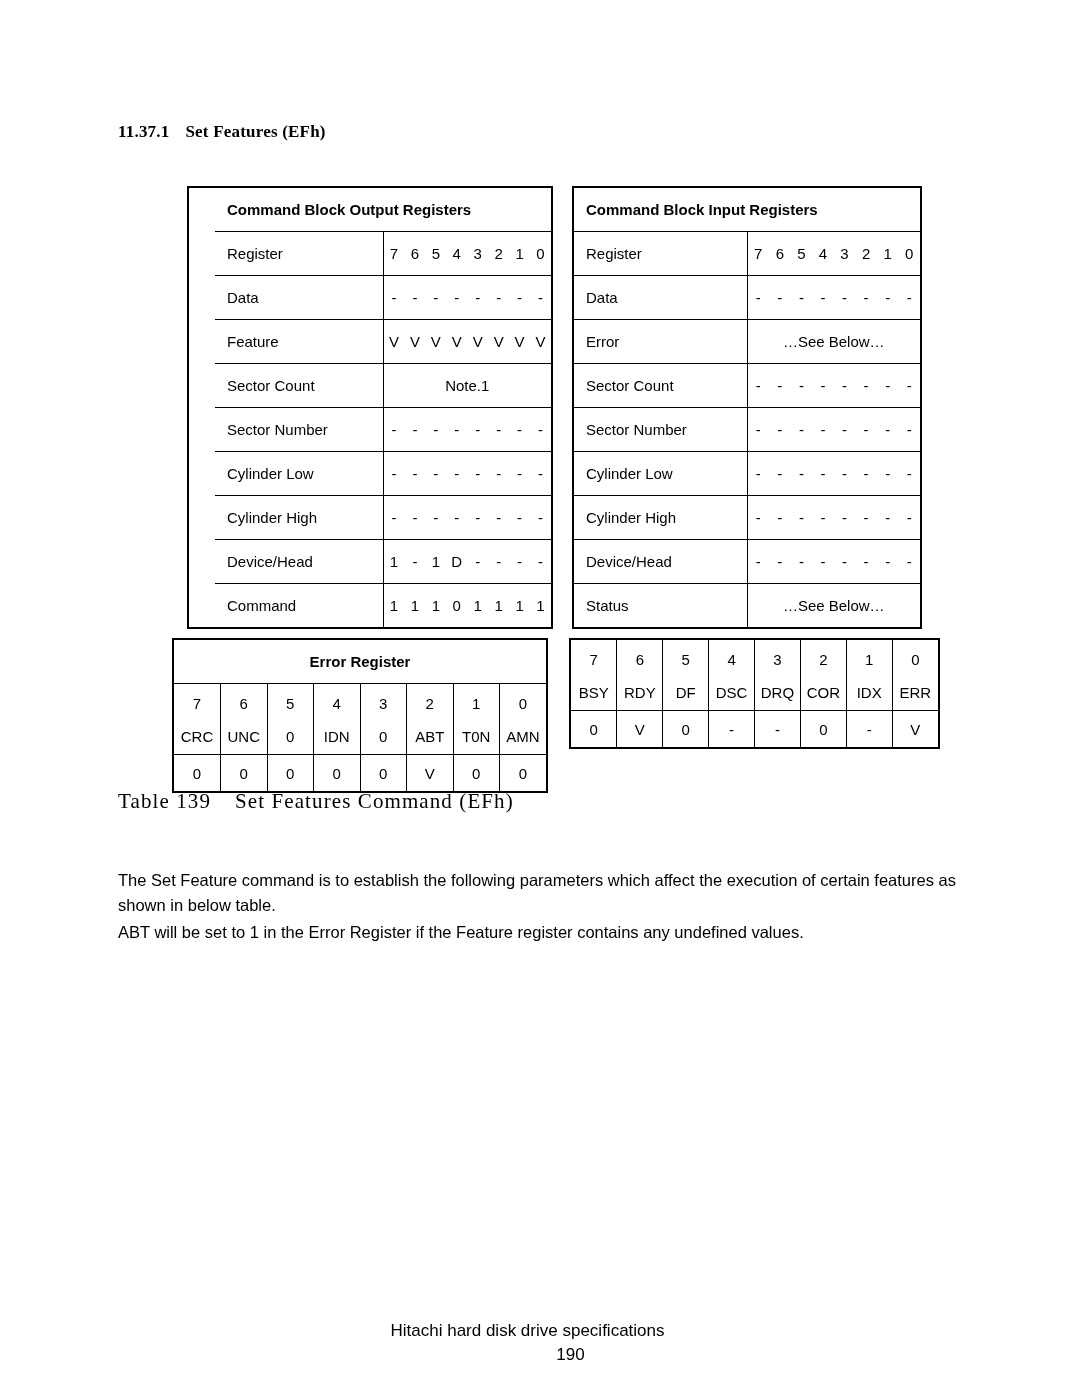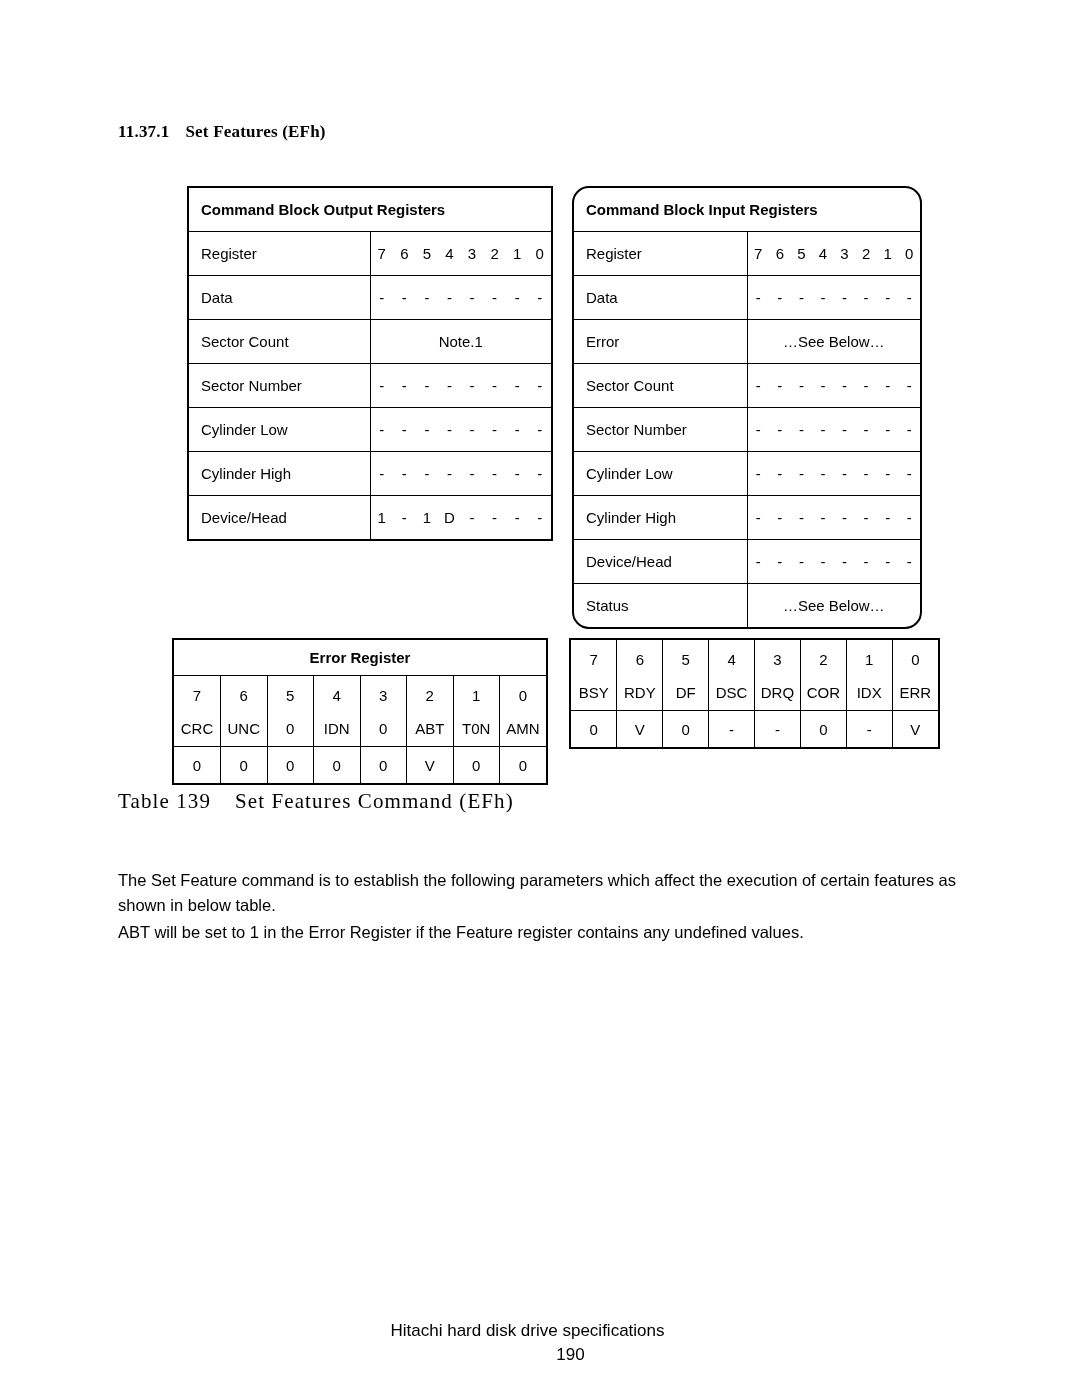--- a/index.html
+++ b/index.html
@@ -29,22 +29,22 @@
   }
   .section-heading .num { margin-right: 16px; }
 
   
   .regblock {
     position: absolute;
     border: 2px solid #000;
     box-sizing: border-box;
     background: #fff;
   }
-  #output-registers-table { left: 187px; top: 186px; width: 366px; }
-  #input-registers-table  { left: 572px; top: 186px; width: 350px; border-radius: 17px; }
+  #output-registers-table { left: 187px; top: 186px; width: 366px; padding-left: 26px; }
+  #input-registers-table  { left: 572px; top: 186px; width: 350px; }
 
   .regblock table {
     border-collapse: collapse;
     width: 100%;
     table-layout: fixed;
   }
   .regblock td {
     border-top: 1.5px solid #000;
     font-size: 15px;
     height: 43px;
@@ -109,21 +109,21 @@
     padding: 0;
   }
   .bitreg tr td:first-child { border-left: none; }
   .bitreg tr td:last-child  { border-right: none; }
   .bitreg tr:first-child td { border-top: none; }
   .bitreg tr:last-child td  { border-bottom: none; }
 
   .br-title {
     font-weight: bold;
     font-size: 15.5px;
-    height: 35px;
+    height: 43px;
     border-left: none !important;
     border-right: none !important;
   }
   .br-bitcell {
     height: 70px;
     vertical-align: middle;
   }
   .br-bitcell .bitnum {
     display: block;
     line-height: 1;
@@ -210,20 +210,35 @@
             <span>-</span>
             <span>-</span>
             <span>-</span>
             <span>-</span>
             <span>-</span>
             <span>-</span>
           </div>
         </td>
       </tr>
       <tr>
+        <td class="rb-label">Feature</td>
+        <td class="rb-bits">
+          <div class="bitrow">
+            <span>V</span>
+            <span>V</span>
+            <span>V</span>
+            <span>V</span>
+            <span>V</span>
+            <span>V</span>
+            <span>V</span>
+            <span>V</span>
+          </div>
+        </td>
+      </tr>
+      <tr>
         <td class="rb-label">Sector Count</td>
         <td class="rb-span">Note.1</td>
       </tr>
       <tr>
         <td class="rb-label">Sector Number</td>
         <td class="rb-bits">
           <div class="bitrow">
             <span>-</span>
             <span>-</span>
             <span>-</span>
@@ -270,20 +285,35 @@
         <td class="rb-bits">
           <div class="bitrow">
             <span>1</span>
             <span>-</span>
             <span>1</span>
             <span>D</span>
             <span>-</span>
             <span>-</span>
             <span>-</span>
             <span>-</span>
+          </div>
+        </td>
+      </tr>
+      <tr>
+        <td class="rb-label">Command</td>
+        <td class="rb-bits">
+          <div class="bitrow">
+            <span>1</span>
+            <span>1</span>
+            <span>1</span>
+            <span>0</span>
+            <span>1</span>
+            <span>1</span>
+            <span>1</span>
+            <span>1</span>
           </div>
         </td>
       </tr>
     </tbody>
   </table>
 </div>
 
 <div class="regblock" id="input-registers-table">
   <table>
     <tbody>

